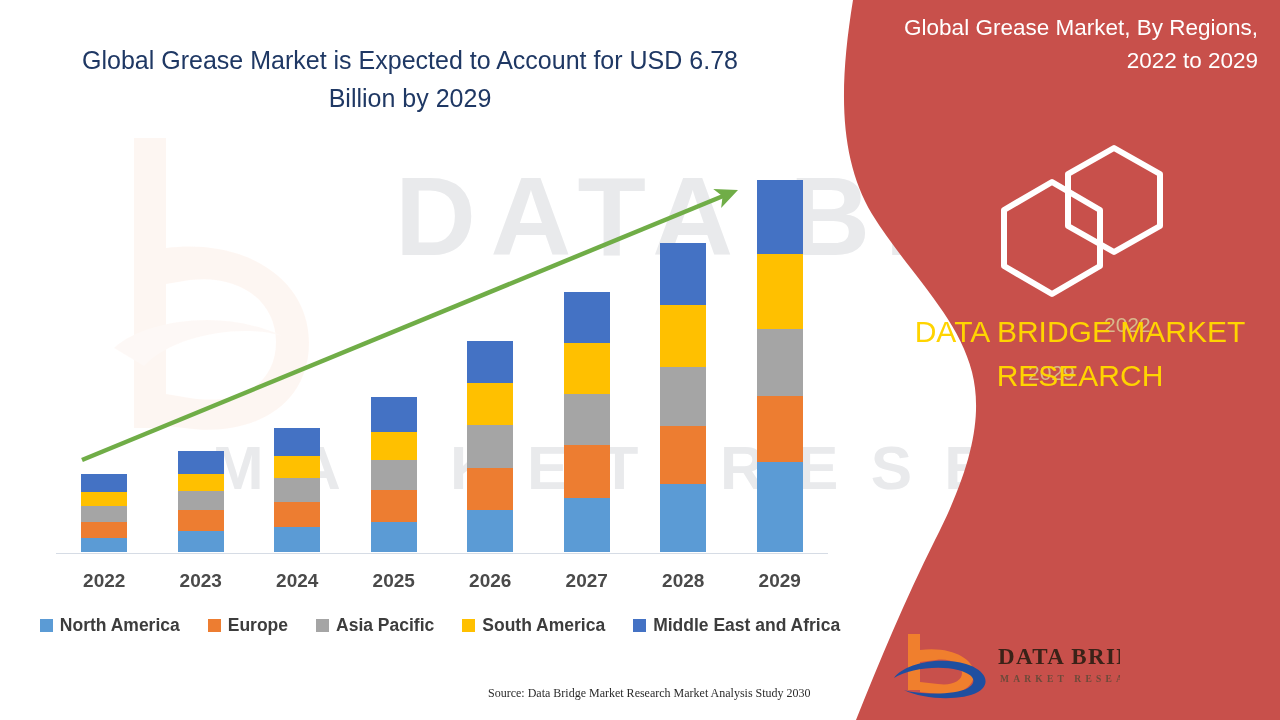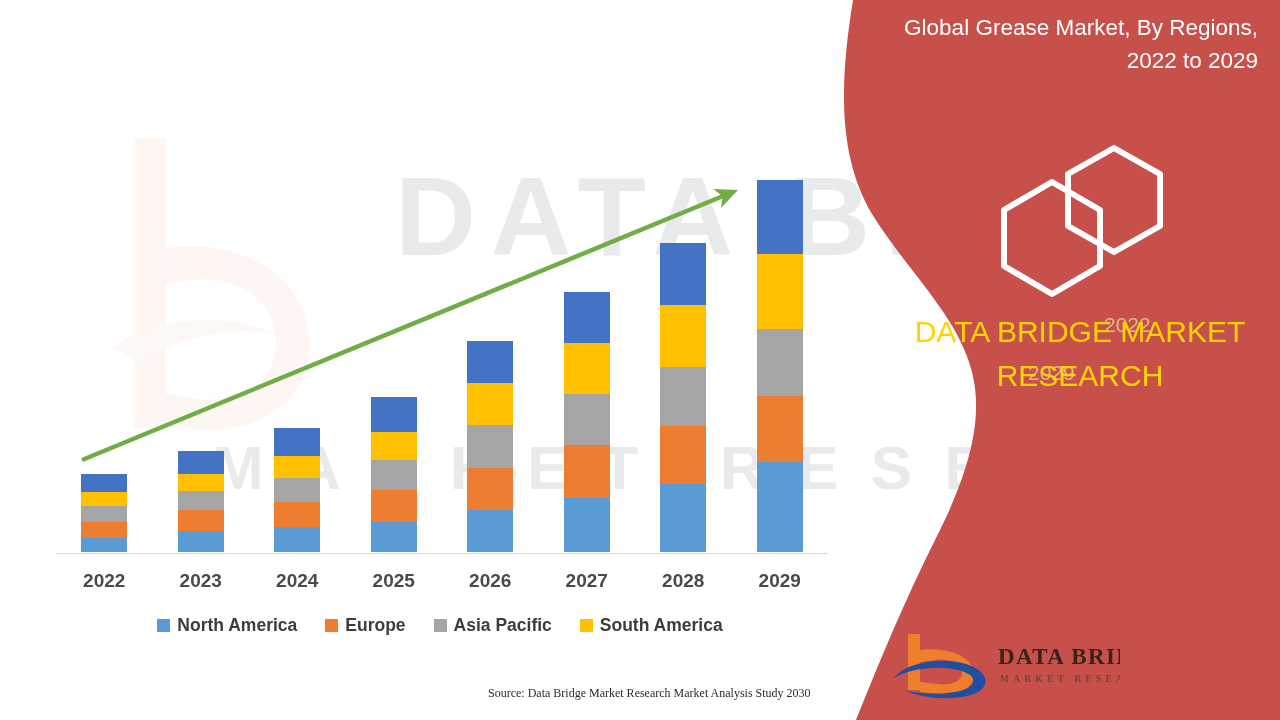--- a/index.html
+++ b/index.html
@@ -205,20 +205,21 @@
   <div class="wm-layer">
     <svg class="wm-logo" viewBox="0 0 235 350">
       <path d="M30 10 L62 10 L62 300 L30 300 Z" fill="#fdeee6"></path>
       <path d="M62 120 C140 110 205 150 205 215 C205 278 148 310 80 300 L62 298 L62 266 L86 270 C136 278 172 256 172 214 C172 172 134 146 86 152 L62 156 Z" fill="#fdeee6"></path>
       <path d="M10 220 C40 192 120 180 178 208 C140 196 70 206 40 238 Z" fill="#fdf3ee"></path>
     </svg>
     <div class="wm-text wm-data">DATA BRIDGE</div>
     <div class="wm-text wm-market">MARKET RESEARCH</div>
   </div>
 
+  <div class="headline">Global Grease Market is Expected to Account for USD 6.78 Billion by 2029</div>
 
   <div class="chart">
     <div class="plot" id="plot">
         <div class="bar-slot">
           <div class="bar">
             <div class="seg" title="Middle East and Africa 2022: 0.33" style="height: 18px; background: rgb(68, 114, 196);"></div>
             <div class="seg" title="South America 2022: 0.26" style="height: 14px; background: rgb(255, 192, 0);"></div>
             <div class="seg" title="Asia Pacific 2022: 0.29" style="height: 16px; background: rgb(165, 165, 165);"></div>
             <div class="seg" title="Europe 2022: 0.29" style="height: 16px; background: rgb(237, 125, 49);"></div>
             <div class="seg" title="North America 2022: 0.26" style="height: 14px; background: rgb(91, 155, 213);"></div>
@@ -320,20 +321,24 @@
         <span class="legend-label">Europe</span>
       </div>
       <div class="legend-item">
         <span class="legend-swatch" style="background: rgb(165, 165, 165);"></span>
         <span class="legend-label">Asia Pacific</span>
       </div>
       <div class="legend-item">
         <span class="legend-swatch" style="background: rgb(255, 192, 0);"></span>
         <span class="legend-label">South America</span>
       </div>
+      <div class="legend-item">
+        <span class="legend-swatch" style="background: rgb(68, 114, 196);"></span>
+        <span class="legend-label">Middle East and Africa</span>
+      </div>
     </div>
 
   <div class="footer-right">Source: Data Bridge Market Research Market Analysis Study 2030</div>
 
   <svg class="red-panel" viewBox="0 0 1280 720" preserveAspectRatio="none">
     <path d="M853,0 L1280,0 L1280,720 L856,720
              C880,660 905,600 935,540
              C975,462 982,412 972,372
              C958,316 908,272 872,214
              C840,160 838,92 853,0 Z" fill="#C8504B"></path>

